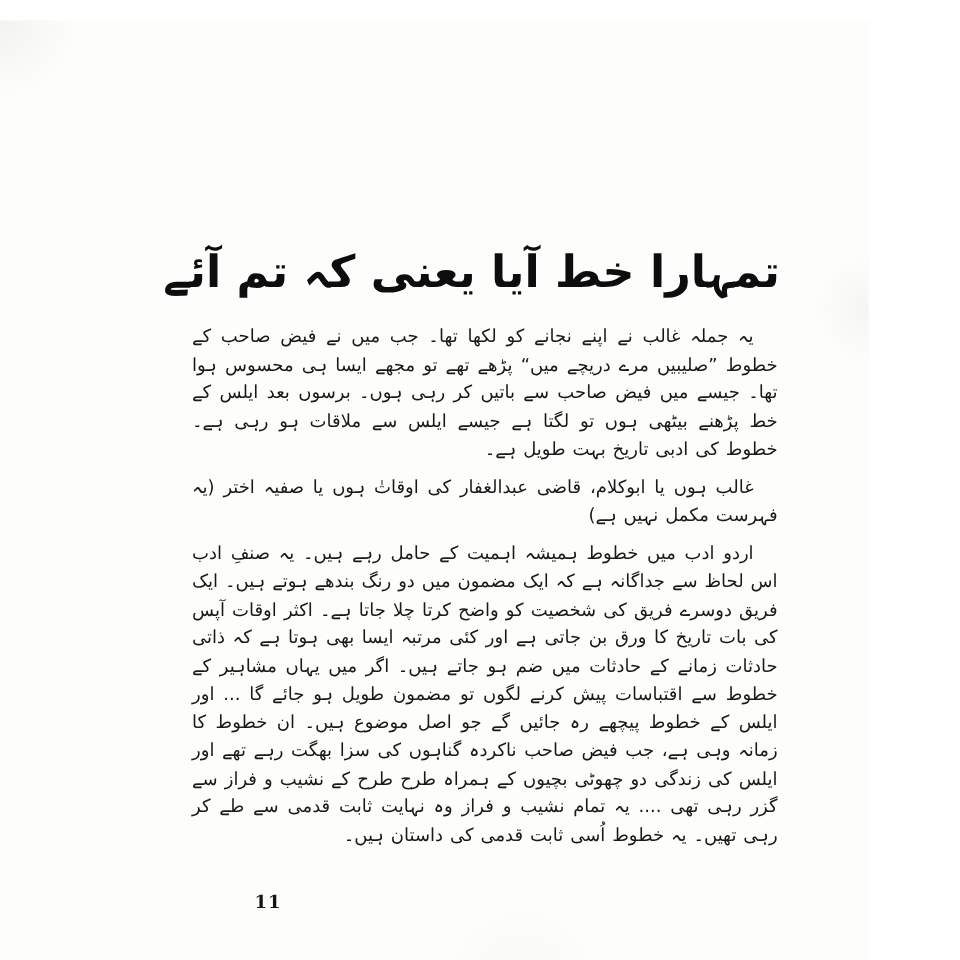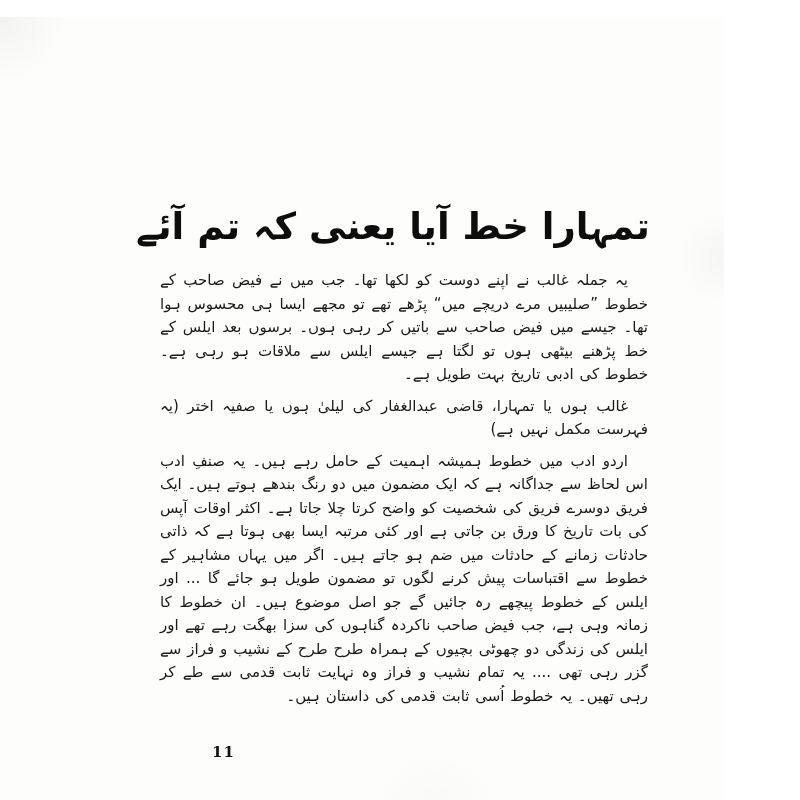--- a/index.html
+++ b/index.html
@@ -65,20 +65,20 @@
   }
 </style>
 </head>
 <body>
 
 <div class="scan-page">
 
   <h1 class="chapter-title">تمہارا خط آیا یعنی کہ تم آئے</h1>
 
   <div class="body-text">
-    <p class="para">یہ جملہ غالب نے اپنے دوست کو لکھا تھا۔ جب میں نے فیض صاحب کے خطوط ”صلیبیں مرے دریچے میں“ پڑھے تھے تو مجھے ایسا ہی محسوس ہوا تھا۔ جیسے میں فیض صاحب سے باتیں کر رہی ہوں۔ برسوں بعد ایلس کے خط پڑھنے بیٹھی ہوں تو لگتا ہے جیسے ایلس سے ملاقات ہو رہی ہے۔ خطوط کی ادبی تاریخ بہت طویل ہے۔</p>
-    <p class="para">غالب ہوں یا تمہارا، قاضی عبدالغفار کی لیلیٰ ہوں یا صفیہ اختر (یہ فہرست مکمل نہیں ہے)</p>
+    <p class="para">یہ جملہ غالب نے اپنے نجانے کو لکھا تھا۔ جب میں نے فیض صاحب کے خطوط ”صلیبیں مرے دریچے میں“ پڑھے تھے تو مجھے ایسا ہی محسوس ہوا تھا۔ جیسے میں فیض صاحب سے باتیں کر رہی ہوں۔ برسوں بعد ایلس کے خط پڑھنے بیٹھی ہوں تو لگتا ہے جیسے ایلس سے ملاقات ہو رہی ہے۔ خطوط کی ادبی تاریخ بہت طویل ہے۔</p>
+    <p class="para">غالب ہوں یا ابوکلام، قاضی عبدالغفار کی اوقاتٰ ہوں یا صفیہ اختر (یہ فہرست مکمل نہیں ہے)</p>
     <p class="para">اردو ادب میں خطوط ہمیشہ اہمیت کے حامل رہے ہیں۔ یہ صنفِ ادب اس لحاظ سے جداگانہ ہے کہ ایک مضمون میں دو رنگ بندھے ہوتے ہیں۔ ایک فریق دوسرے فریق کی شخصیت کو واضح کرتا چلا جاتا ہے۔ اکثر اوقات آپس کی بات تاریخ کا ورق بن جاتی ہے اور کئی مرتبہ ایسا بھی ہوتا ہے کہ ذاتی حادثات زمانے کے حادثات میں ضم ہو جاتے ہیں۔ اگر میں یہاں مشاہیر کے خطوط سے اقتباسات پیش کرنے لگوں تو مضمون طویل ہو جائے گا ... اور ایلس کے خطوط پیچھے رہ جائیں گے جو اصل موضوع ہیں۔ ان خطوط کا زمانہ وہی ہے، جب فیض صاحب ناکردہ گناہوں کی سزا بھگت رہے تھے اور ایلس کی زندگی دو چھوٹی بچیوں کے ہمراہ طرح طرح کے نشیب و فراز سے گزر رہی تھی .... یہ تمام نشیب و فراز وہ نہایت ثابت قدمی سے طے کر رہی تھیں۔ یہ خطوط اُسی ثابت قدمی کی داستان ہیں۔</p>
   </div>
 
   <div class="page-number">11</div>
 
 </div>
 
 </body></html>

